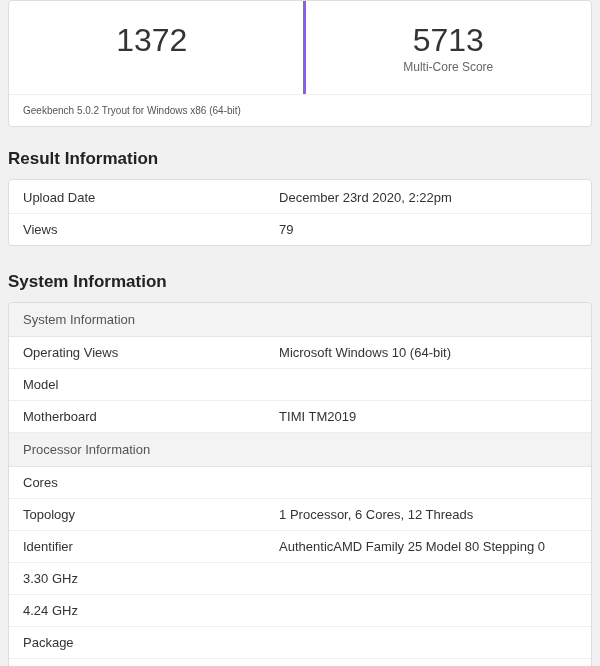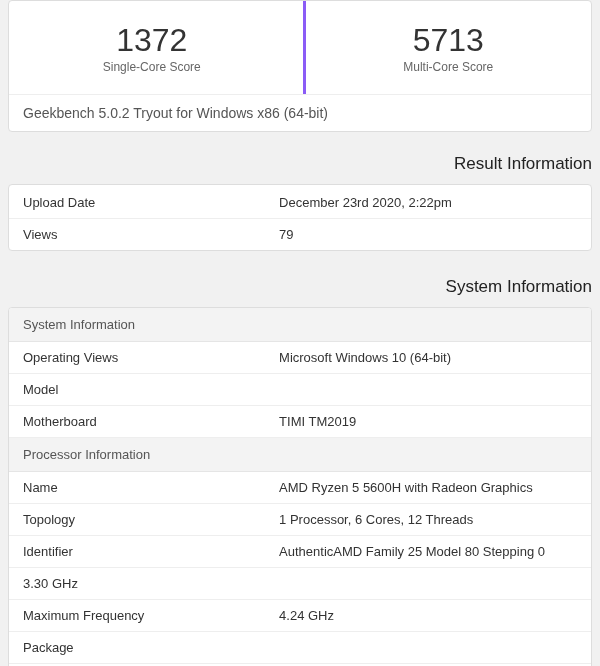--- a/index.html
+++ b/index.html
@@ -36,29 +36,28 @@
     line-height: 1.1;
   }
   .score-label {
     font-size: 12px;
     color: #666;
     margin-top: 2px;
   }
   .scores-footer {
     border-top: 1px solid #eee;
     padding: 10px 14px;
-    font-size: 14px;
+    font-size: 10px;
     color: #555;
   }
   .section-heading {
     font-size: 17px;
-    font-weight: 400;
+    font-weight: 700;
     color: #222;
     margin: 22px 8px 10px 8px;
-    text-align: right;
   }
   .info-table {
     background: #fff;
     border: 1px solid #ddd;
     border-radius: 4px;
     margin: 0 8px;
     overflow: hidden;
   }
   .info-table + .section-heading { margin-top: 26px; }
   .section-heading + .info-table { margin-top: 0; }
@@ -90,21 +89,20 @@
   }
   .sys-info { margin-bottom: 8px; }
 </style>
 </head>
 <body>
 
 <div class="scores-panel">
   <div class="scores-row">
     <div class="score-cell">
       <div class="score-value">1372</div>
-      <div class="score-label">Single-Core Score</div>
     </div>
     <div class="score-cell">
       <div class="score-value">5713</div>
       <div class="score-label">Multi-Core Score</div>
     </div>
   </div>
   <div class="scores-footer">Geekbench 5.0.2 Tryout for Windows x86 (64-bit)</div>
 </div>
 
 <h2 class="section-heading">Result Information</h2>
@@ -129,36 +127,34 @@
   <div class="data-row">
     <div class="cell key">Model</div>
   </div>
   <div class="data-row">
     <div class="cell key">Motherboard</div>
     <div class="cell val">TIMI TM2019</div>
   </div>
 
   <div class="subheader-row">Processor Information</div>
   <div class="data-row">
-    <div class="cell key">Name</div>
-    <div class="cell val">AMD Ryzen 5 5600H with Radeon Graphics</div>
+    <div class="cell key">Cores</div>
   </div>
   <div class="data-row">
     <div class="cell key">Topology</div>
     <div class="cell val">1 Processor, 6 Cores, 12 Threads</div>
   </div>
   <div class="data-row">
     <div class="cell key">Identifier</div>
     <div class="cell val">AuthenticAMD Family 25 Model 80 Stepping 0</div>
   </div>
   <div class="data-row">
     <div class="cell val">3.30 GHz</div>
   </div>
   <div class="data-row">
-    <div class="cell key">Maximum Frequency</div>
     <div class="cell val">4.24 GHz</div>
   </div>
   <div class="data-row">
     <div class="cell key">Package</div>
     <div class="cell val"></div>
   </div>
   <div class="data-row">
     <div class="cell key">Codename</div>
     <div class="cell val"></div>
   </div>

